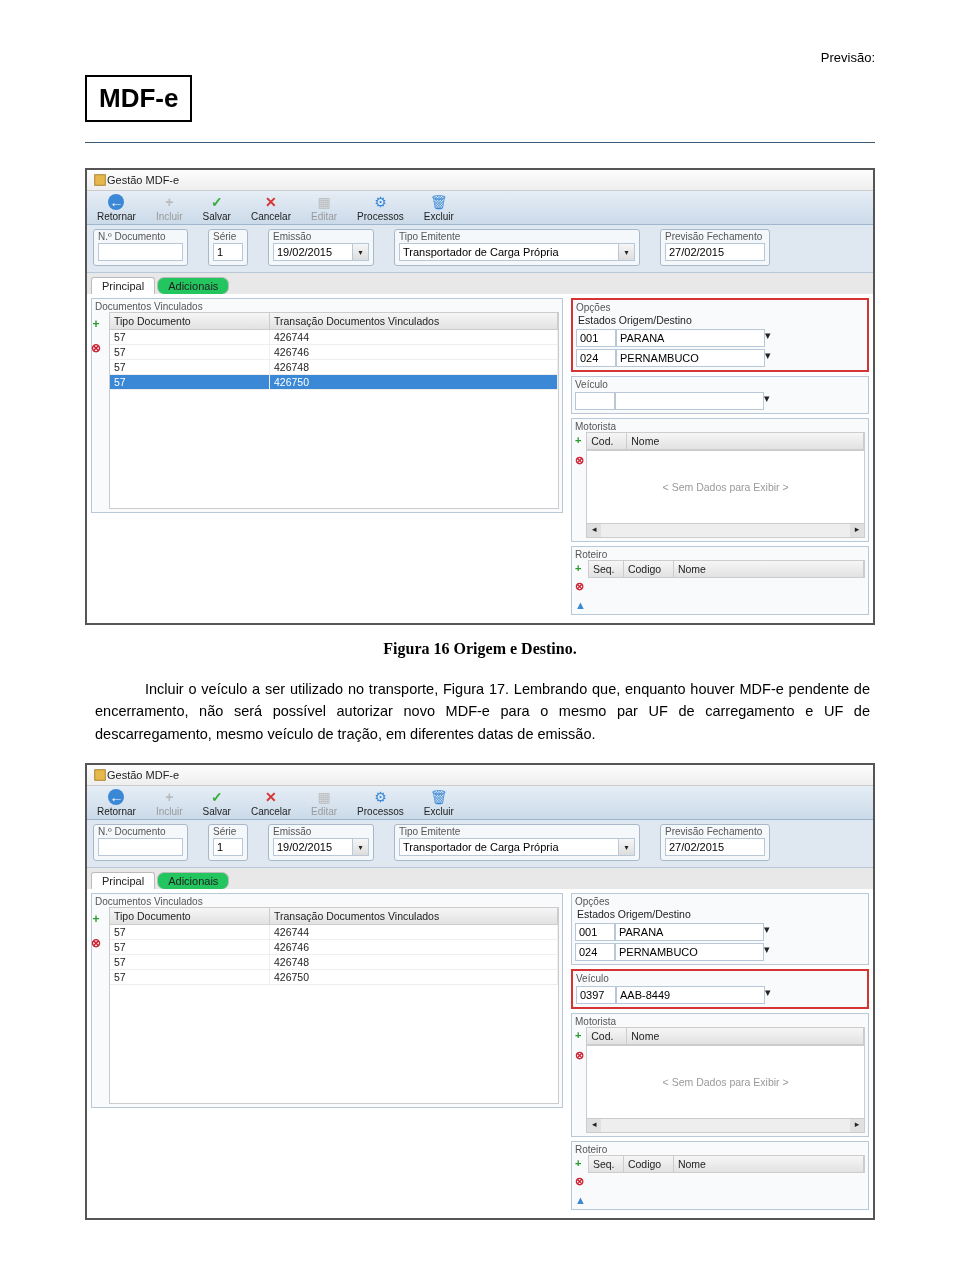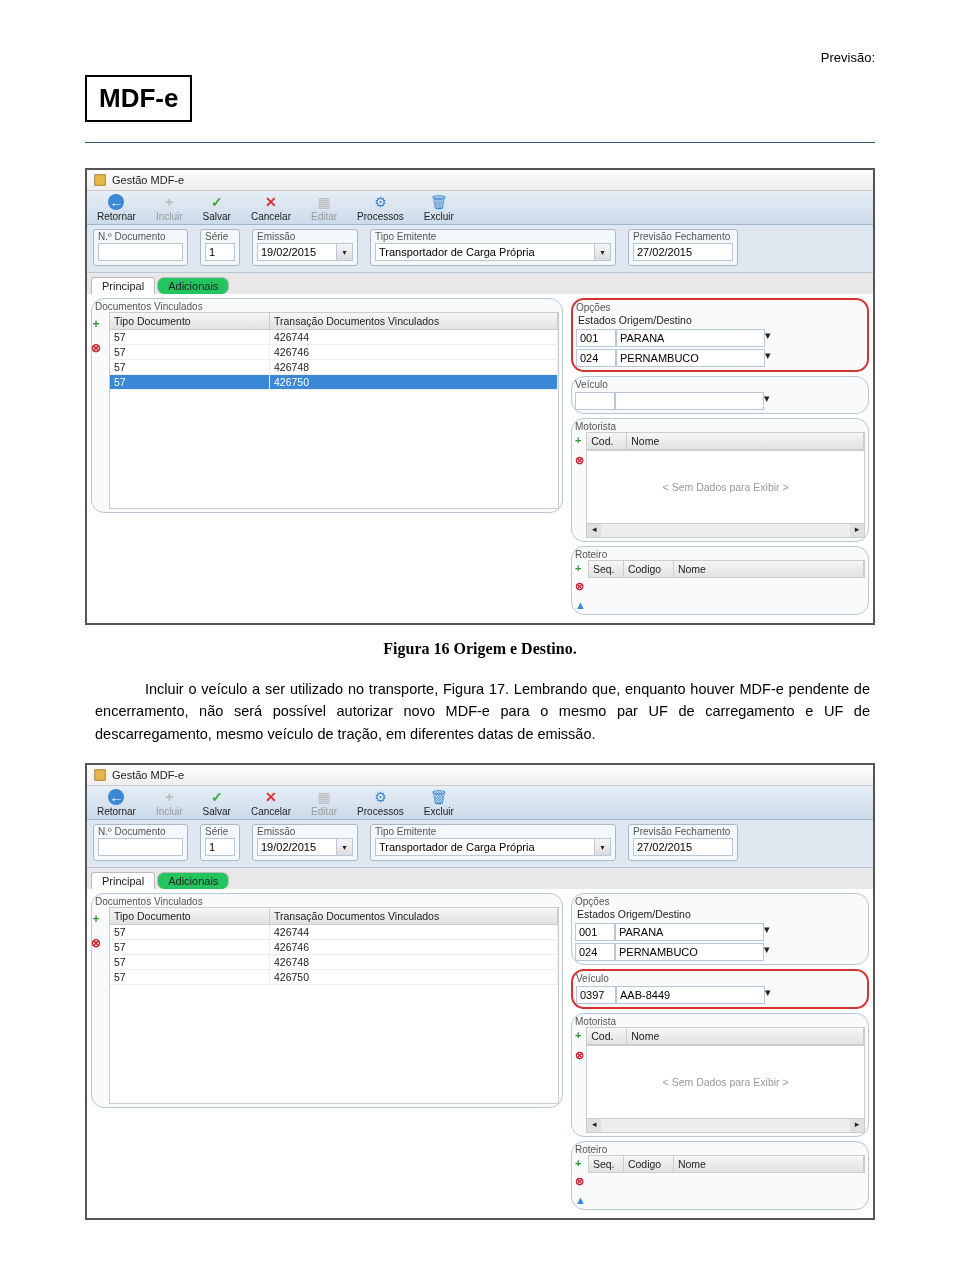--- a/index.html
+++ b/index.html
@@ -16,54 +16,54 @@
   .mdfe-box { border: 2px solid #000; padding: 6px 12px; font-size: 26px; font-weight: bold; margin-top: 25px; }
   .modules { font-size: 13px; font-family: Arial, sans-serif; width: 185px; }
   .modules-title { text-align: right; margin-bottom: 6px; }
   .modules ul { list-style: none; }
   .modules li { position: relative; padding-left: 25px; margin-bottom: 5px; text-decoration: underline; }
   .modules li::before { content: "•"; position: absolute; left: 10px; }
   .page-hr { border: none; border-top: 1.5px solid #3a5a7a; margin: 8px 0 25px 0; }
 
   
   .screenshot { border: 2px solid #555; background: #fff; margin: 0 0 15px 0; font-family: "Segoe UI", Tahoma, sans-serif; font-size: 11px; color: #222; }
-  .win-titlebar { background: linear-gradient(#fdfdfd, #eee); padding: 3px 6px; display: flex; align-items: center; gap: 5px; border-bottom: 1px solid #ccc; }
+  .win-titlebar { background: linear-gradient(#fdfdfd, #eee); padding: 3px 6px; display: flex; align-items: center; border-bottom: 1px solid #ccc; }
   .win-icon { width: 14px; height: 14px; display: inline-block; }
   .toolbar { background: linear-gradient(#e6eef6, #cbdae9); display: flex; border-bottom: 1px solid #9fb6cc; }
   .tool-btn { display: flex; flex-direction: column; align-items: center; padding: 3px 10px 2px; font-size: 10px; gap: 1px; cursor: default; }
   .tool-btn.disabled { color: #9a9a9a; }
   .tool-btn .ic { width: 16px; height: 16px; display: flex; align-items: center; justify-content: center; font-size: 14px; }
   .ic-back { color: #fff; background: #3a88d6; border-radius: 50%; font-size: 12px; }
   .ic-plus-gray { color: #bbb; font-weight: bold; }
   .ic-check { color: #3bab3b; font-weight: bold; }
   .ic-x { color: #d63333; font-weight: bold; }
   .ic-edit { color: #bbb; }
   .ic-proc { color: #3a88d6; }
   .ic-del { color: #3a88d6; }
 
-  .form-row { display: flex; gap: 12px; padding: 4px 6px 6px; background: #dfe8f0; border-bottom: 1px solid #b8c8d8; }
+  .form-row { display: flex; gap: 20px; padding: 4px 6px 6px; background: #dfe8f0; border-bottom: 1px solid #b8c8d8; }
   .field-group { border: 1px solid #a8b8c8; background: #f5f8fb; padding: 2px 4px 4px 4px; position: relative; border-radius: 3px; }
   .field-group .legend { font-size: 10px; color: #555; position: relative; top: -1px; }
   .field-input { display: flex; align-items: center; }
   .field-input input, .field-input .fake-input { height: 18px; background: #fff; border: 1px solid #b8c8d8; font-size: 11px; padding: 0 3px; }
   .field-input .dd-arrow { width: 16px; height: 18px; background: linear-gradient(#f6f6f6,#ddd); border: 1px solid #b8c8d8; border-left: none; display: flex; align-items: center; justify-content: center; font-size: 8px; }
   .w30 { width: 30px; }
   .w80 { width: 80px; }
   .w220 { width: 220px; }
   .w100 { width: 100px; }
 
   .tabs { display: flex; padding: 4px 4px 0 4px; background: #e8e8e8; }
   .tab { padding: 2px 10px; font-size: 11px; border: 1px solid #bbb; border-bottom: none; background: #fff; border-radius: 3px 3px 0 0; margin-right: 2px; }
   .tab.inactive { background: #22c55e; border-radius: 7px; }
 
   .body-split { display: flex; background: #fff; }
   .left-pane { flex: 0 0 480px; padding: 4px; }
   .right-pane { flex: 1; padding: 4px; }
 
-  .panel { border: 1px solid #b8c8d8; border-radius: 13px; margin-bottom: 4px; background: #f8fafc; padding: 2px 3px 3px 3px; }
+  .panel { border: 1px solid #b8c8d8; border-radius: 0; margin-bottom: 4px; background: #f8fafc; padding: 2px 3px 3px 3px; }
   .panel.highlight { border: 2px solid #d63333; }
   .panel .legend { font-size: 10px; color: #555; }
 
   .grid-head { display: flex; background: linear-gradient(#f6f6f6,#e2e2e2); border: 1px solid #ccc; border-bottom: none; }
   .grid-head .gh { padding: 2px 4px; border-right: 1px solid #ccc; font-size: 10.5px; }
   .grid-body { border: 1px solid #ccc; background: #fff; min-height: 80px; }
   .grid-row { display: flex; border-bottom: 1px solid #eee; }
   .grid-row.sel { background: #3a88d6; color: #fff; }
   .grid-row .gc { padding: 1px 4px; border-right: 1px solid #eee; font-size: 10.5px; }
 

